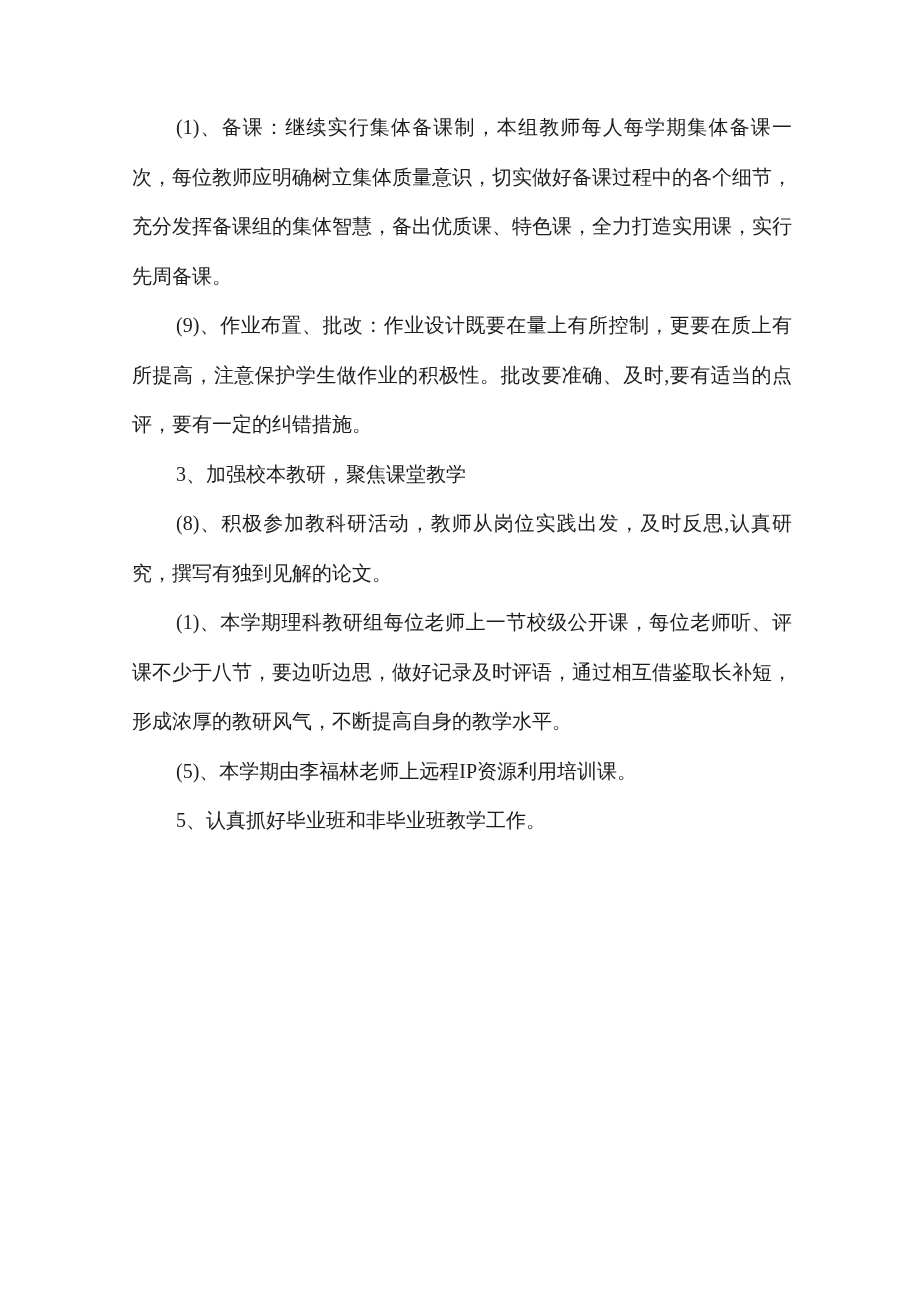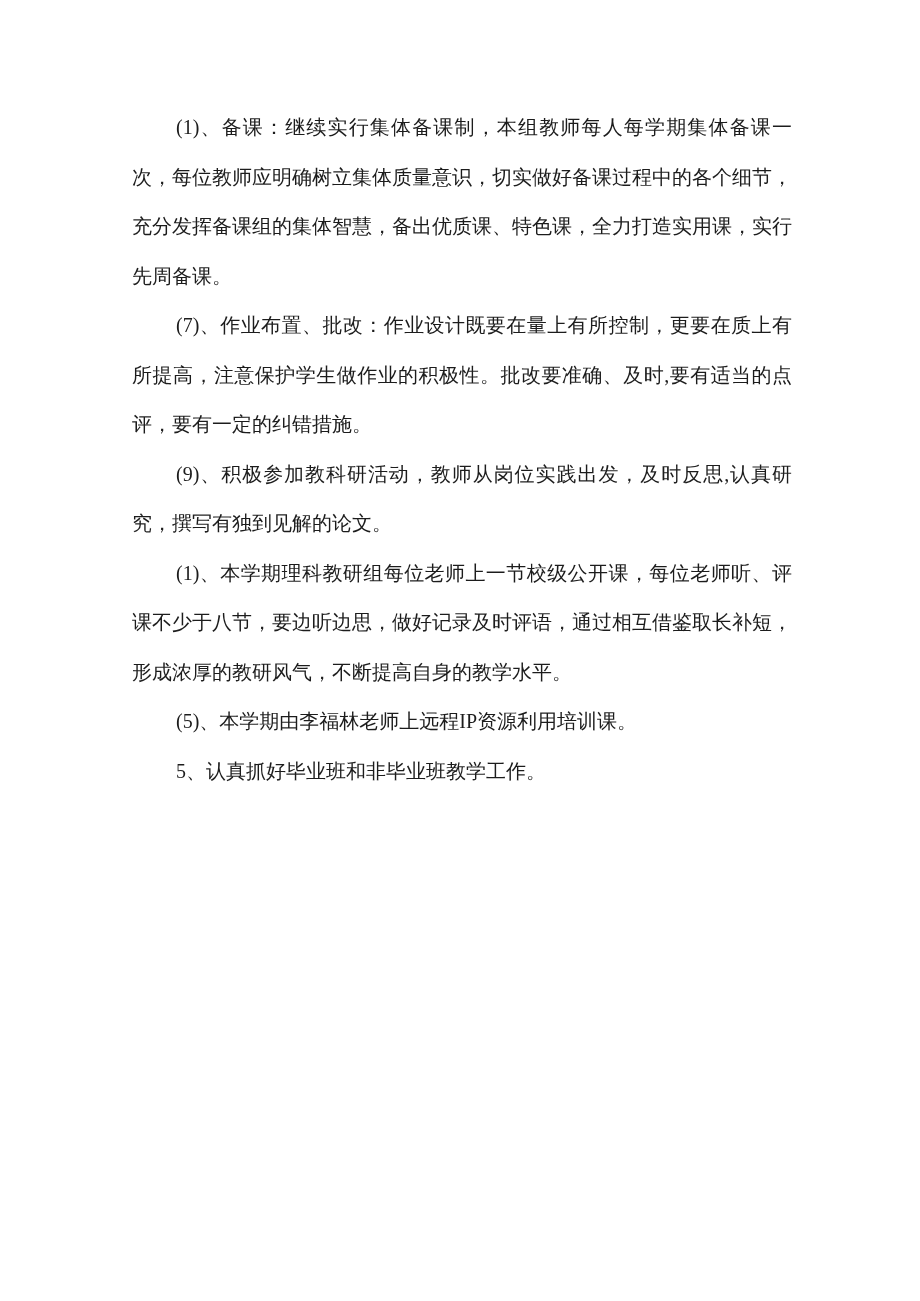--- a/index.html
+++ b/index.html
@@ -29,19 +29,20 @@
     text-indent: 44px;
     word-break: break-all;
   }
 </style>
 </head>
 <body>
 
 <div class="page">
   <div class="doc-body">
     <p>(1)、备课：继续实行集体备课制，本组教师每人每学期集体备课一次，每位教师应明确树立集体质量意识，切实做好备课过程中的各个细节，充分发挥备课组的集体智慧，备出优质课、特色课，全力打造实用课，实行先周备课。</p>
-    <p>(7)、作业布置、批改：作业设计既要在量上有所控制，更要在质上有所提高，注意保护学生做作业的积极性。批改要准确、及时,要有适当的点评，要有一定的纠错措施。</p>
-    <p>(9)、积极参加教科研活动，教师从岗位实践出发，及时反思,认真研究，撰写有独到见解的论文。</p>
+    <p>(9)、作业布置、批改：作业设计既要在量上有所控制，更要在质上有所提高，注意保护学生做作业的积极性。批改要准确、及时,要有适当的点评，要有一定的纠错措施。</p>
+    <p>3、加强校本教研，聚焦课堂教学</p>
+    <p>(8)、积极参加教科研活动，教师从岗位实践出发，及时反思,认真研究，撰写有独到见解的论文。</p>
     <p>(1)、本学期理科教研组每位老师上一节校级公开课，每位老师听、评课不少于八节，要边听边思，做好记录及时评语，通过相互借鉴取长补短，形成浓厚的教研风气，不断提高自身的教学水平。</p>
     <p>(5)、本学期由李福林老师上远程IP资源利用培训课。</p>
     <p>5、认真抓好毕业班和非毕业班教学工作。</p>
   </div>
 </div>
 
 </body></html>

